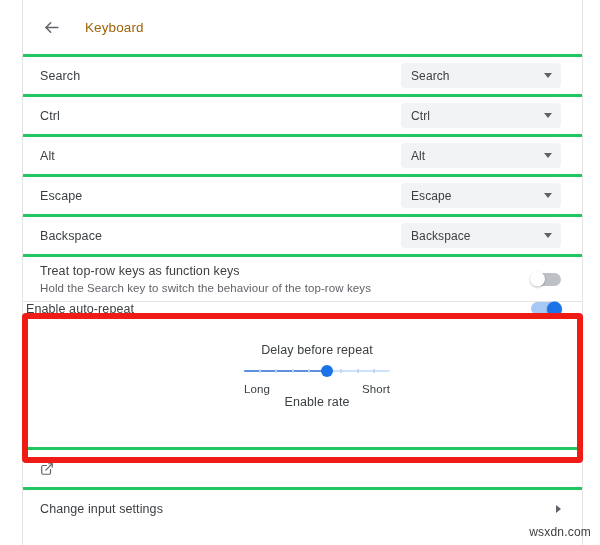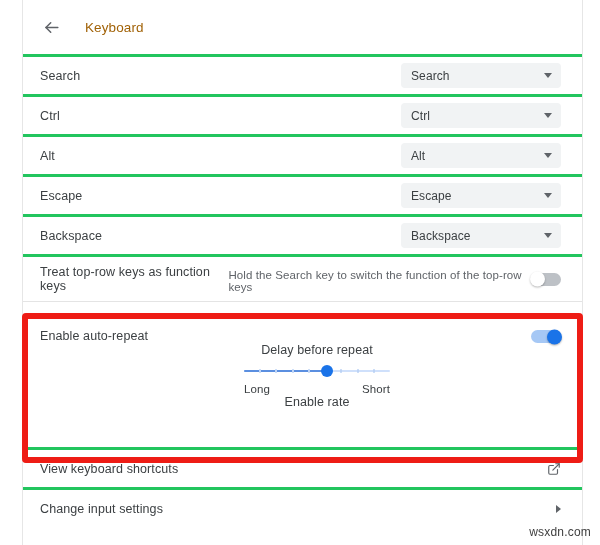--- a/index.html
+++ b/index.html
@@ -68,21 +68,21 @@
     font-size: 12.5px;
     color: #3c4043;
     letter-spacing: .1px;
   }
   .row-sublabel {
     font-size: 11.5px;
     color: #5f6368;
     margin-top: 4px;
     letter-spacing: .1px;
   }
-  .row-text-block { display: flex; flex-direction: row; justify-content: center; }
+  .row-text-block { display: flex; flex-direction: column; justify-content: center; }
 
   .row-select { height: 40px; }
   .row-twoline { height: 47px; }
 
   
   .dropdown {
     width: 160px;
     height: 25px;
     background: #f1f3f4;
     border-radius: 4px;
@@ -125,23 +125,23 @@
   .toggle.off            { background: #bdc1c6; }
   .toggle.off .knob      { left: -1px; background: #ffffff; }
   .toggle.on             { background: #a6c8f5; }
   .toggle.on .knob       { left: 16px; background: #1a73e8; box-shadow: 0 1px 2px rgba(0,0,0,.3); }
 
   
   .group { position: relative; }
   .group-head {
     height: 42px;
     display: flex;
-    align-items: flex-end;
-    justify-content: space-between;
-    padding: 0 21px 0 17px;
+    align-items: flex-start;
+    justify-content: space-between;
+    padding: 0 21px 0 3px;
     border-top: 1px solid #e4e4e4;
   }
   .slider-row {
     height: 52px;
     display: flex;
     align-items: center;
     justify-content: space-between;
     padding: 0 21px 0 50px;
     flex-direction: column;
   }
@@ -290,21 +290,21 @@
       <span class="row-label">Backspace</span>
       <div class="dropdown">
         <span class="dropdown-value">Backspace</span>
         <span class="caret"></span>
       </div>
     </div>
 
     <div class="row row-twoline">
       <div class="row-text-block">
         <span class="row-label">Treat top-row keys as function keys</span>
-        <span class="row-sublabel">Hold the Search key to switch the function of the top-row keys</span>
+        <span class="row-sublabel">Hold the Search key to switch the behaviour of the top-row keys</span>
       </div>
       <div class="toggle off">
         <span class="knob"></span>
       </div>
     </div>
 
     <div class="group">
       <div class="group-head">
         <span class="row-label">Enable auto-repeat</span>
         <div class="toggle on">
@@ -336,21 +336,20 @@
           </div>
         </div>
       </div>
 
       <div class="slider-row">
         <span class="row-label">Enable rate</span>
       </div>
     </div>
 
     <div class="row row-link">
-      <span class="row-label">View keyboard shortcuts</span>
       <span>
         <svg class="ext-icon" viewBox="0 0 24 24" fill="none" stroke="currentColor" stroke-width="2" stroke-linecap="round" stroke-linejoin="round">
           <path d="M18 13v6a2 2 0 0 1-2 2H5a2 2 0 0 1-2-2V8a2 2 0 0 1 2-2h6"></path>
           <polyline points="15 3 21 3 21 9"></polyline>
           <line x1="10" y1="14" x2="21" y2="3"></line>
         </svg>
       </span>
     </div>
 
     <div class="row row-link">

